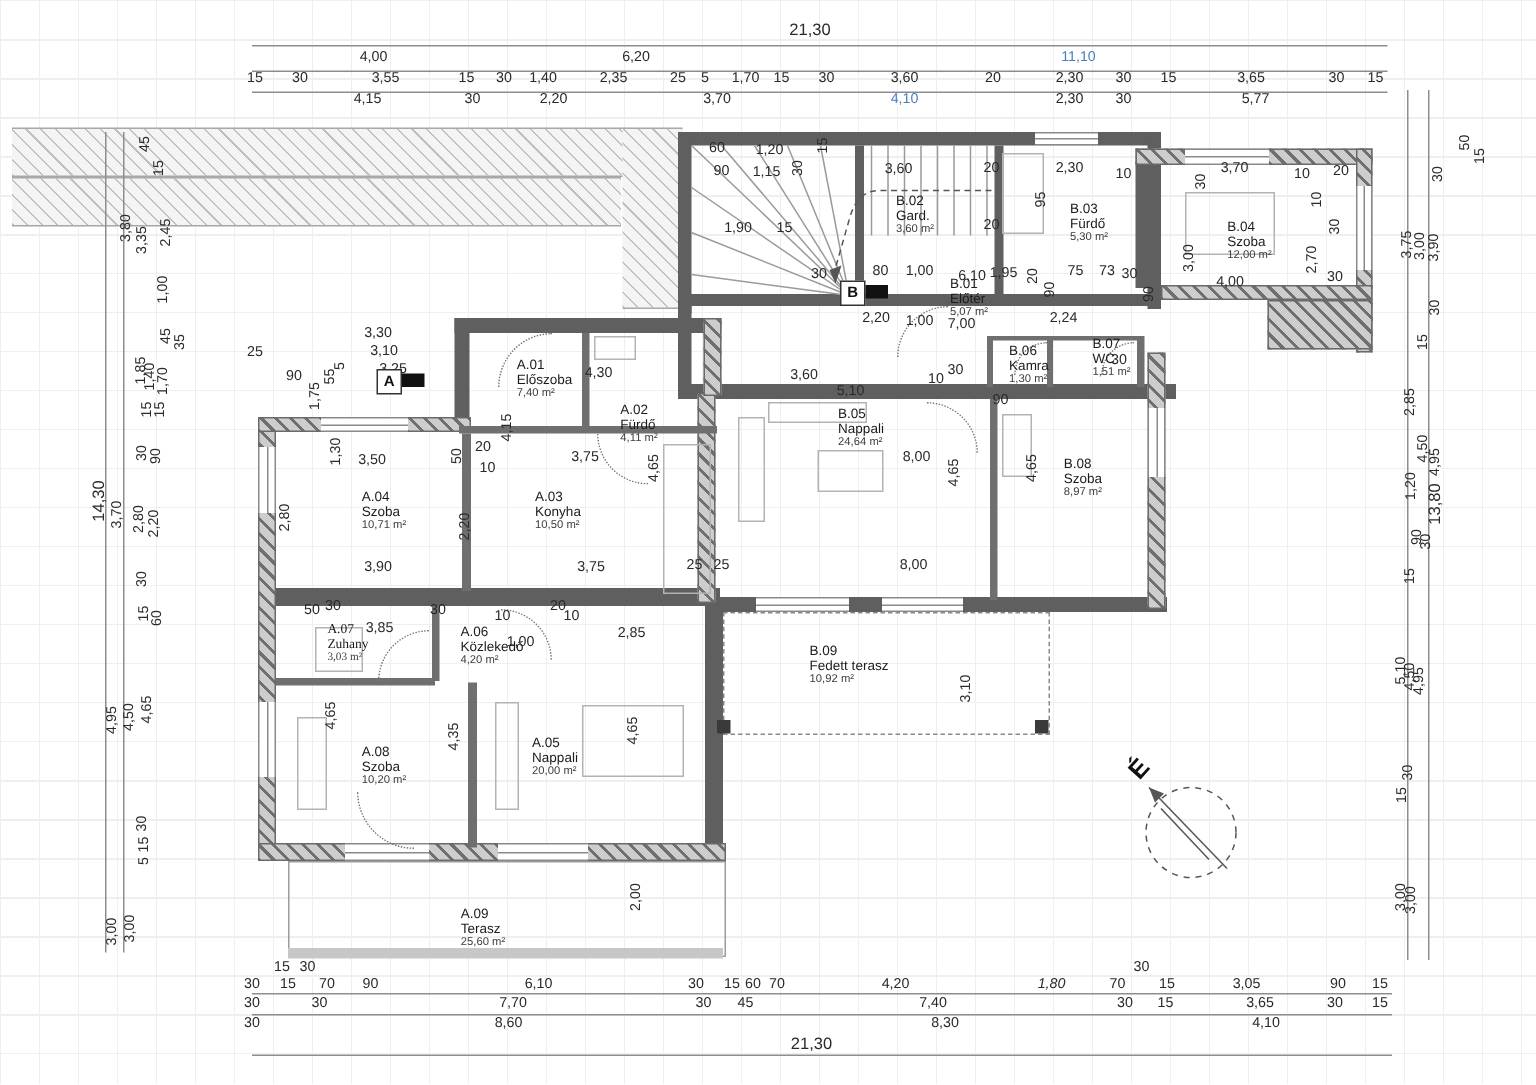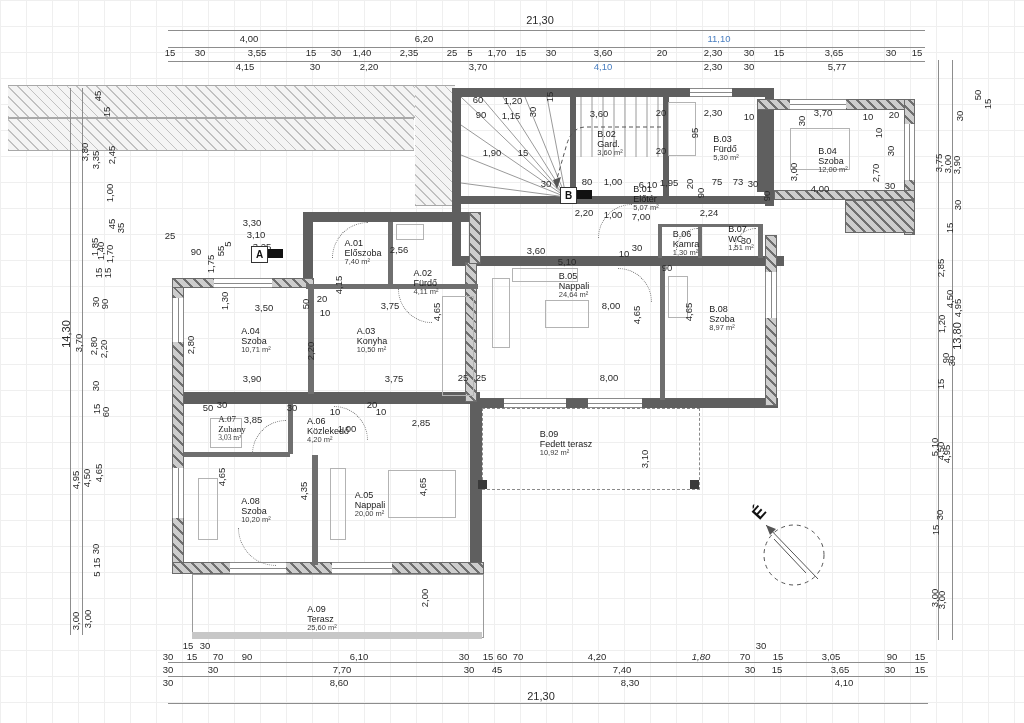--- a/index.html
+++ b/index.html
@@ -428,25 +428,25 @@
       <span class="dim" style="left: 262px; top: 246px;">3,25</span>
       <span class="dim" style="left: 170px; top: 235px;">25</span>
       <span class="dim" style="left: 196px; top: 251px;">90</span>
       <span class="dim r" style="left: 210px; top: 264px;">1,75</span>
       <span class="dim r" style="left: 220px; top: 251px;">55</span>
       <span class="dim r" style="left: 227px; top: 244px;">5</span>
       <span class="dim" style="left: 322px; top: 298px;">20</span>
       <span class="dim" style="left: 325px; top: 312px;">10</span>
       <span class="dim r" style="left: 305px; top: 304px;">50</span>
       <span class="dim r" style="left: 224px; top: 301px;">1,30</span>
-      <span class="dim" style="left: 264px; top: 307px;">3,50</span>
+      <span class="dim" style="left: 248px; top: 307px;">3,50</span>
       <span class="dim r" style="left: 190px; top: 345px;">2,80</span>
       <span class="dim" style="left: 252px; top: 378px;">3,90</span>
       <span class="dim r" style="left: 310px; top: 351px;">2,20</span>
-      <span class="dim" style="left: 399px; top: 249px;">2,56</span>
+      <span class="dim" style="left: 399px; top: 249px;">4,30</span>
       <span class="dim" style="left: 390px; top: 305px;">3,75</span>
       <span class="dim r" style="left: 436px; top: 312px;">4,65</span>
       <span class="dim r" style="left: 338px; top: 285px;">4,15</span>
       <span class="dim" style="left: 394px; top: 378px;">3,75</span>
       <span class="dim" style="left: 463px; top: 377px;">25</span>
       <span class="dim" style="left: 481px; top: 377px;">25</span>
       <span class="dim" style="left: 611px; top: 305px;">8,00</span>
       <span class="dim" style="left: 609px; top: 377px;">8,00</span>
       <span class="dim r" style="left: 636px; top: 315px;">4,65</span>
       <span class="dim r" style="left: 688px; top: 312px;">4,65</span>

